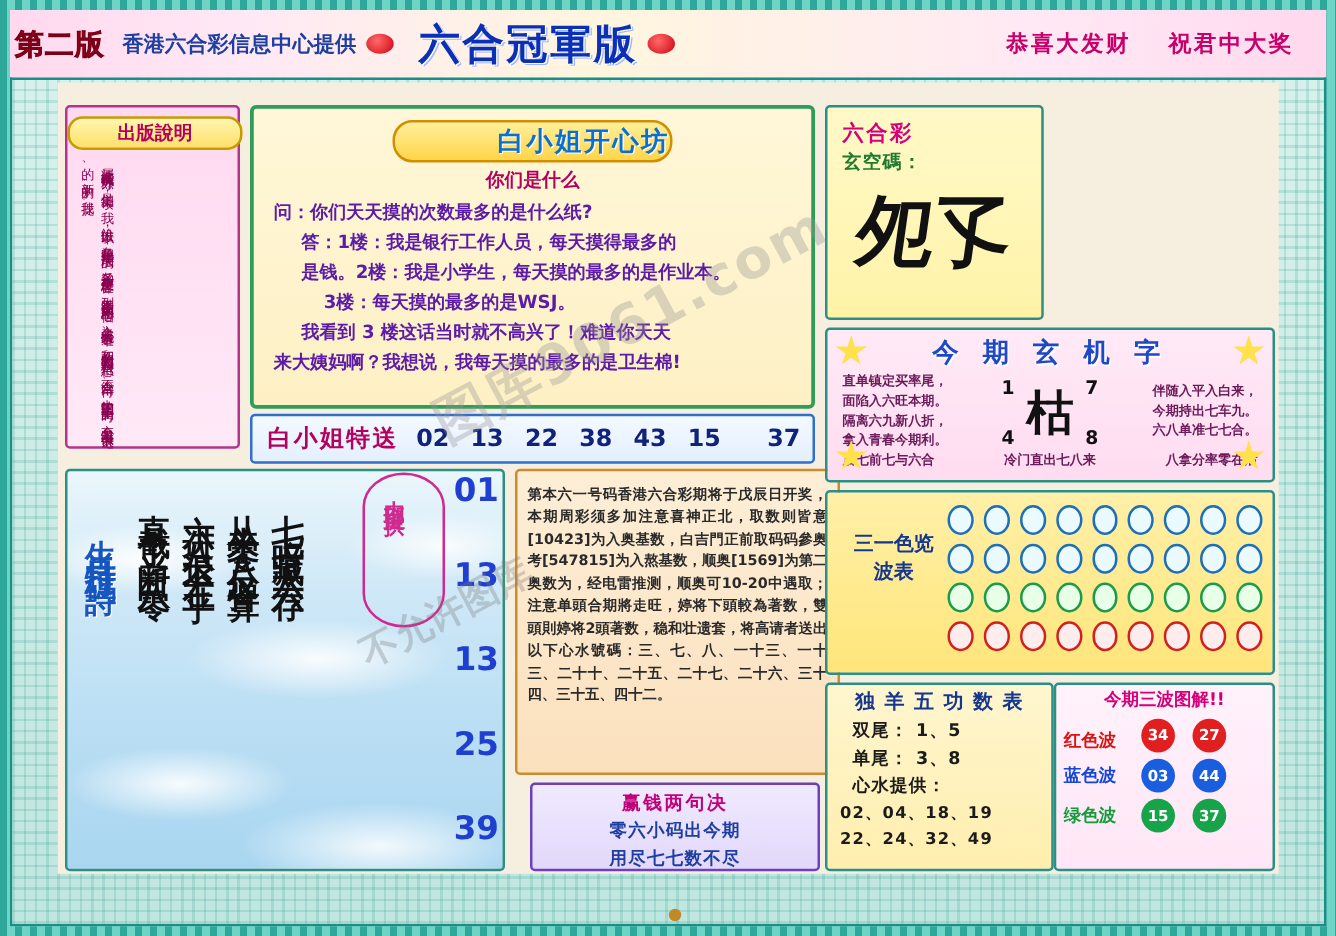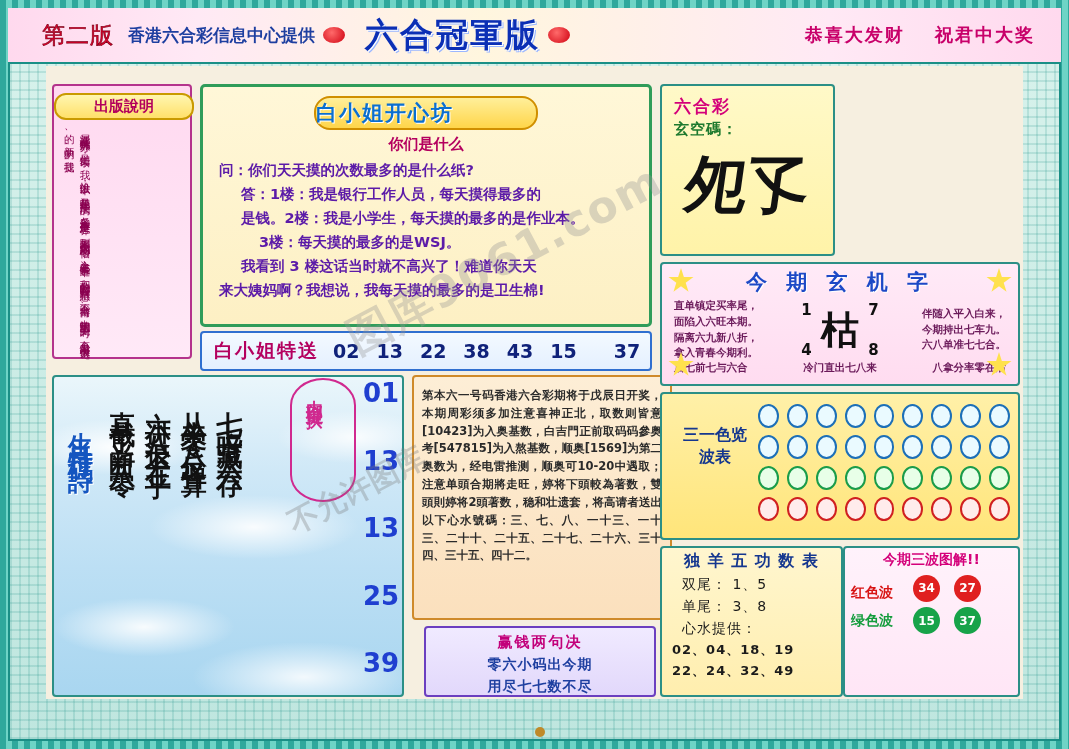--- a/index.html
+++ b/index.html
@@ -25,21 +25,21 @@
       repeating-linear-gradient(0deg, rgba(40,150,140,.18) 0 2px, transparent 2px 9px),
       repeating-linear-gradient(90deg, rgba(40,150,140,.18) 0 2px, transparent 2px 9px),
       linear-gradient(180deg,#d8f2ec,#bfe6df);
   }
   .inner-white{position:absolute;left:46px;top:66px;right:46px;bottom:50px;background:#f6efe0;}
   
   .banner{position:absolute;left:8px;top:8px;right:8px;height:54px;
     background:linear-gradient(90deg,#ffd9ee 0%,#ffe9f5 18%,#fff6de 45%,#ffe9f5 78%,#ffd9ee 100%);
     border-bottom:2px solid #1a8f86;
     display:flex;align-items:center;}
-  .badge-2nd{margin-left:34px;font-size:23px;font-weight:normal;color:#e0002a;
+  .badge-2nd{margin-left:4px;font-size:23px;font-weight:bold;color:#e0002a;
     -webkit-text-stroke:0.6px #7a0018;letter-spacing:1px;}
   .banner-sub{margin-left:14px;font-size:17px;color:#1e3fa0;font-weight:bold;}
   .banner-title{margin-left:12px;font-size:33px;font-weight:bold;
     color:#0b2fb5;letter-spacing:2px;
     text-shadow:1px 1px 0 #fff,2px 2px 0 #9bb7ff;}
   .lantern{width:26px;height:22px;margin:0 6px;position:relative;display:inline-block;}
   .lantern:before{content:"";position:absolute;left:2px;top:3px;width:22px;height:16px;
     border-radius:50%;background:radial-gradient(circle at 40% 35%,#ff6a6a,#cf0010);}
   .banner-right{margin-left:auto;margin-right:26px;font-size:18px;color:#c8006a;font-weight:bold;letter-spacing:2px;}
   .banner-right span{margin-left:22px;text-align:center;}
@@ -54,21 +54,21 @@
   #pub-note .cap{width:112px;margin:7px auto 4px;text-align:center;
     background:linear-gradient(180deg,#fff6b0,#ffe06a);border:2px solid #c99a00;border-radius:12px;
     font-size:15px;font-weight:bold;color:#b3005c;padding:2px 12px;}
   #pub-note .body{font-size:10.5px;line-height:1.5;color:#8a0050;padding:2px 7px;
     text-align:justify;writing-mode:vertical-rl;height:215px;letter-spacing:1px;}
 
   
   #bai{left:200px;top:84px;width:452px;height:243px;
     background:linear-gradient(180deg,#fff7d8,#fdf0c4);
     border:3px solid #2f9c5a;border-radius:5px;}
-  #bai .title{width:220px;margin:9px auto 2px;text-align:left;
+  #bai .title{width:220px;margin:9px auto 2px;text-align:right;
     background:linear-gradient(180deg,#ffef9a,#ffd54a);
     border:2px solid #d08f00;border-radius:16px;
     font-size:21px;font-weight:bold;color:#0b6fd0;letter-spacing:2px;padding:1px 0;
     text-shadow:1px 1px 0 #fff;}
   #bai .subtitle{text-align:center;font-size:15px;color:#b4005f;font-weight:bold;margin:5px 0 2px;}
   #bai .lines{padding:2px 16px;font-size:14.5px;line-height:1.58;color:#5c1ba8;font-weight:bold;}
   #bai .lines div{margin:1px 0;}
   #bai .indent1{padding-left:22px;}
   #bai .indent2{padding-left:40px;}
 
@@ -159,21 +159,21 @@
   #sanyi .dots{position:absolute;left:96px;top:10px;right:8px;}
   #sanyi .row{display:flex;gap:8px;margin-bottom:7px;}
   #sanyi .cell{width:20px;height:20px;border-radius:50%;border:2px solid #1c6fb8;background:#eafaff;}
   #sanyi .cell.g{border-color:#1a9c4a;background:#e8ffe8;}
   #sanyi .cell.r{border-color:#d02020;background:#ffecec;}
 
   #dubiao{left:660px;top:546px;width:183px;height:151px;
     background:linear-gradient(180deg,#fff6cf,#ffeeae);
     border:2px solid #2b8f86;border-radius:4px;}
   #dubiao .hd{text-align:center;font-size:16px;font-weight:bold;color:#15378f;margin-top:3px;letter-spacing:1px;}
-  #dubiao .ln{font-size:14px;font-weight:normal;color:#1b1b1b;margin:4px 0 0 20px;letter-spacing:1px;}
+  #dubiao .ln{font-size:14px;font-weight:bold;color:#1b1b1b;margin:4px 0 0 20px;letter-spacing:1px;}
   #dubiao .small{font-size:13px;font-weight:bold;color:#1b1b1b;margin:3px 0 0 10px;letter-spacing:1px;}
 
   #bosetable{left:843px;top:546px;width:177px;height:151px;
     background:linear-gradient(180deg,#fff2fb,#ffe6f6);
     border:2px solid #2b8f86;border-radius:4px;}
   #bosetable .hd{text-align:center;font-size:14px;font-weight:bold;color:#d4007a;margin-top:3px;}
   #bosetable .r{display:flex;align-items:center;margin:5px 6px 0;}
   #bosetable .nm{width:62px;font-size:14px;font-weight:bold;}
   #bosetable .red{color:#d81414;margin-top:10px;}
   #bosetable .blue{color:#1447d8;}
@@ -386,20 +386,25 @@
   </div>
 
   <div class="panel" id="bosetable">
     <div class="hd">今期三波图解!!</div>
     <div class="r">
       <div class="nm red">红色波</div>
       <div class="ball rr">34</div>
       <div class="ball rr">27</div>
     </div>
     <div class="r">
+      <div class="nm blue">蓝色波</div>
+      <div class="ball bb">03</div>
+      <div class="ball bb">44</div>
+    </div>
+    <div class="r">
       <div class="nm green">绿色波</div>
       <div class="ball gg">15</div>
       <div class="ball gg">37</div>
     </div>
   </div>
 
   <div class="wm">图库9061.com</div>
   <div class="wm2">不允许图库</div>
   <div class="bottom-dot"></div>
 </div>

